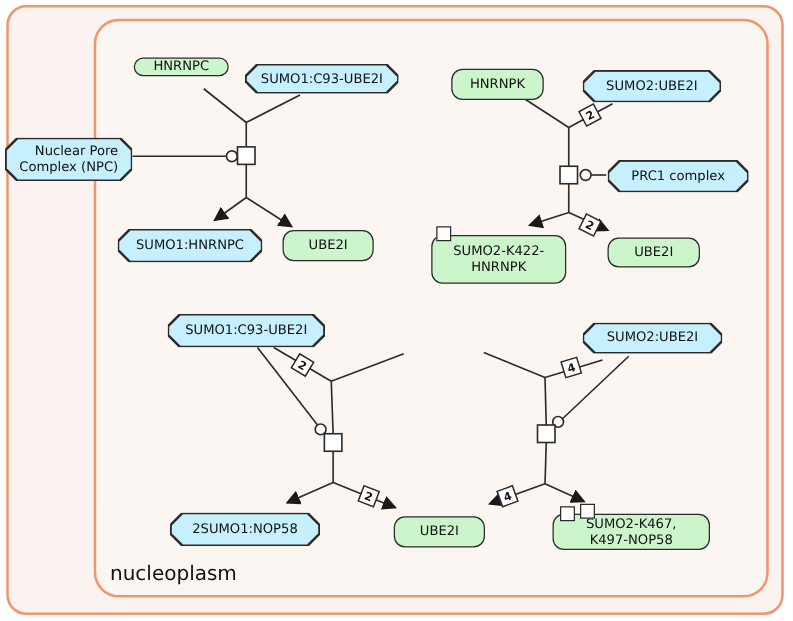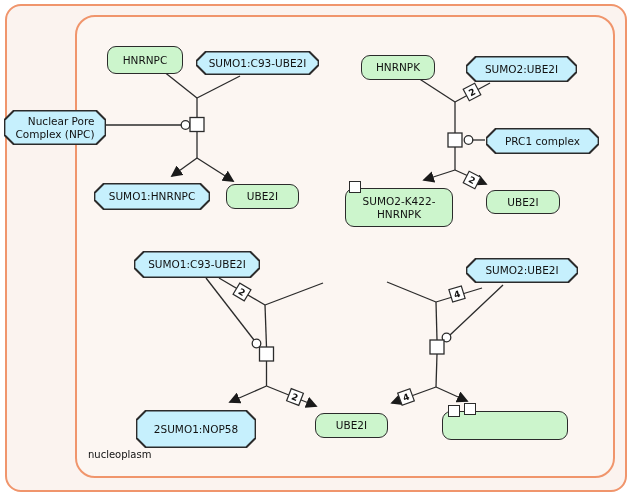--- a/index.html
+++ b/index.html
@@ -14,21 +14,21 @@
     left:5px;top:4px;width:622px;height:488px;
     border:2.5px solid var(--comp-border,#f0956c);
     border-radius:16px;background:#fbf3ef;
   }
   #inner-compartment{
     left:75px;top:15px;width:540px;height:463px;
     border:2px solid var(--comp-border,#f0956c);
     border-radius:20px;background:#fcf6f2;
   }
   #compartment-label{
-    position:absolute;left:88px;top:449px;font-size:10px;color:#111;z-index:3;
+    position:absolute;left:88px;top:449px;font-size:16px;color:#111;z-index:3;
   }
   
   #edge-layer{position:absolute;left:0;top:0;z-index:1;}
   .edge{stroke:var(--edge,#2b2b2b);stroke-width:1.3;fill:none;}
   .rxn{fill:#ffffff;stroke:var(--edge,#2b2b2b);stroke-width:1.3;}
   .cat{fill:#ffffff;stroke:var(--edge,#2b2b2b);stroke-width:1.3;}
   .stoich-rect{fill:#ffffff;stroke:var(--edge,#2b2b2b);stroke-width:1.2;}
   .stoich-text{font-size:9px;font-weight:bold;text-anchor:middle;fill:#111;
     font-family:"DejaVu Sans","Liberation Sans",sans-serif;}
   
@@ -138,21 +138,21 @@
         <rect class="stoich-rect" x="-6.5" y="-6.5" width="13" height="13"></rect>
         <text class="stoich-text" y="3.4">4</text>
       </g>
       <g transform="translate(406,397) rotate(-20)">
         <rect class="stoich-rect" x="-6.5" y="-6.5" width="13" height="13"></rect>
         <text class="stoich-text" y="3.4">4</text>
       </g>
     </g>
   </svg>
 
-  <div class="node protein" style="left:107px;top:46px;width:76px;height:28px">
+  <div class="node protein" style="left:107px;top:46px;width:76px;height:15px">
     <span class="lbl">HNRNPC</span>
   </div>
 
   <div class="node complex" style="left:196px;top:51px;width:123px;height:24px">
     <div class="complex-inner"></div>
     <span class="lbl">SUMO1:C93-UBE2I</span>
   </div>
 
   <div class="node complex" style="left:4px;top:110px;width:102px;height:35px">
     <div class="complex-inner"></div>
@@ -201,27 +201,31 @@
     <div class="complex-inner"></div>
     <span class="lbl">SUMO1:C93-UBE2I</span>
   </div>
 
 
   <div class="node complex" style="left:466px;top:258px;width:112px;height:25px">
     <div class="complex-inner"></div>
     <span class="lbl">SUMO2:UBE2I</span>
   </div>
 
-  <div class="node complex" style="left:136px;top:410px;width:120px;height:38px">
+  <div class="node complex" style="left:136px;top:410px;width:120px;height:27px">
     <div class="complex-inner"></div>
     <span class="lbl">2SUMO1:NOP58</span>
   </div>
 
   <div class="node protein" style="left:315px;top:413px;width:73px;height:25px">
     <span class="lbl">UBE2I</span>
   </div>
 
   <div class="node protein" style="left:442px;top:411px;width:126px;height:29px">
     <div class="mod" style="left:5px;top:-7px"></div>
     <div class="mod" style="left:21px;top:-9px"></div>
+    <span class="lbl">
+      <span>SUMO2-K467,</span><br>
+      <span>K497-NOP58</span>
+    </span>
   </div>
 
 </div>
 
 </body></html>

